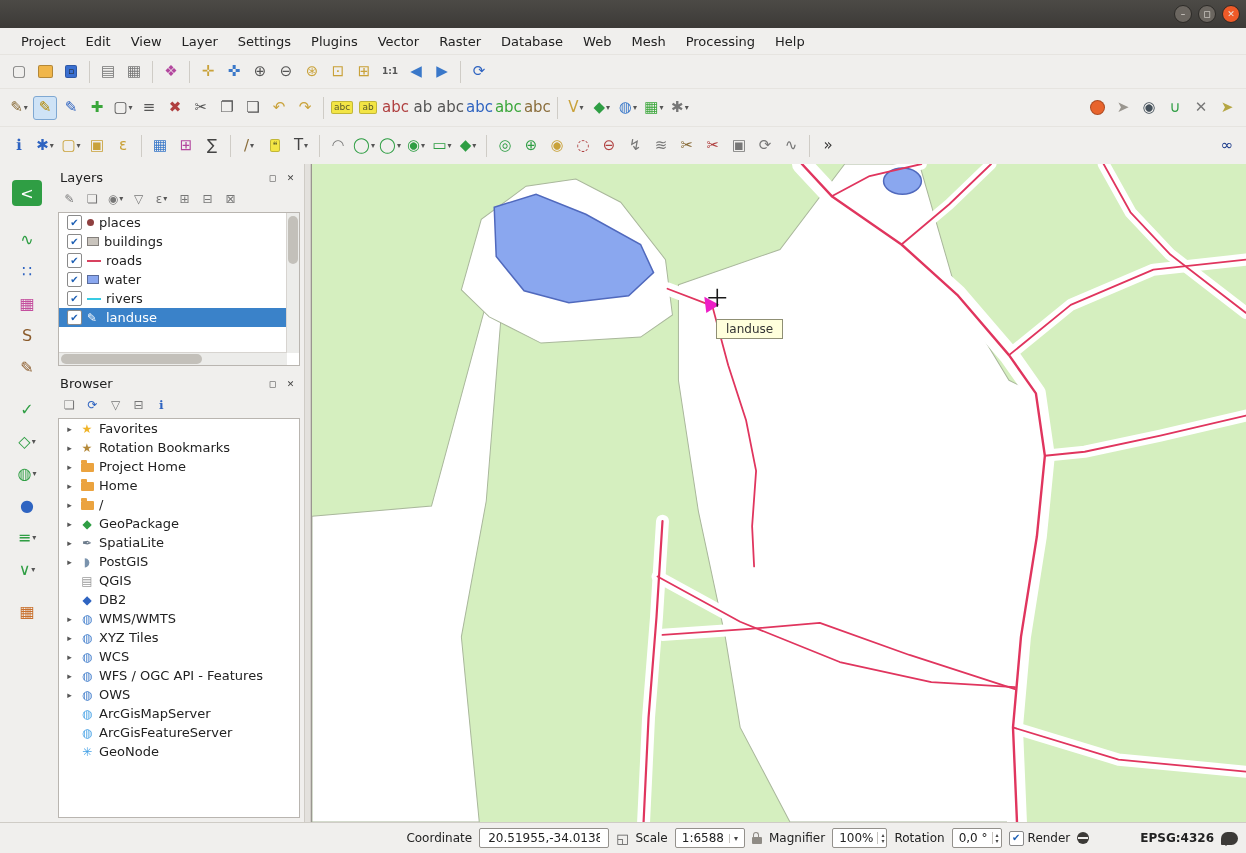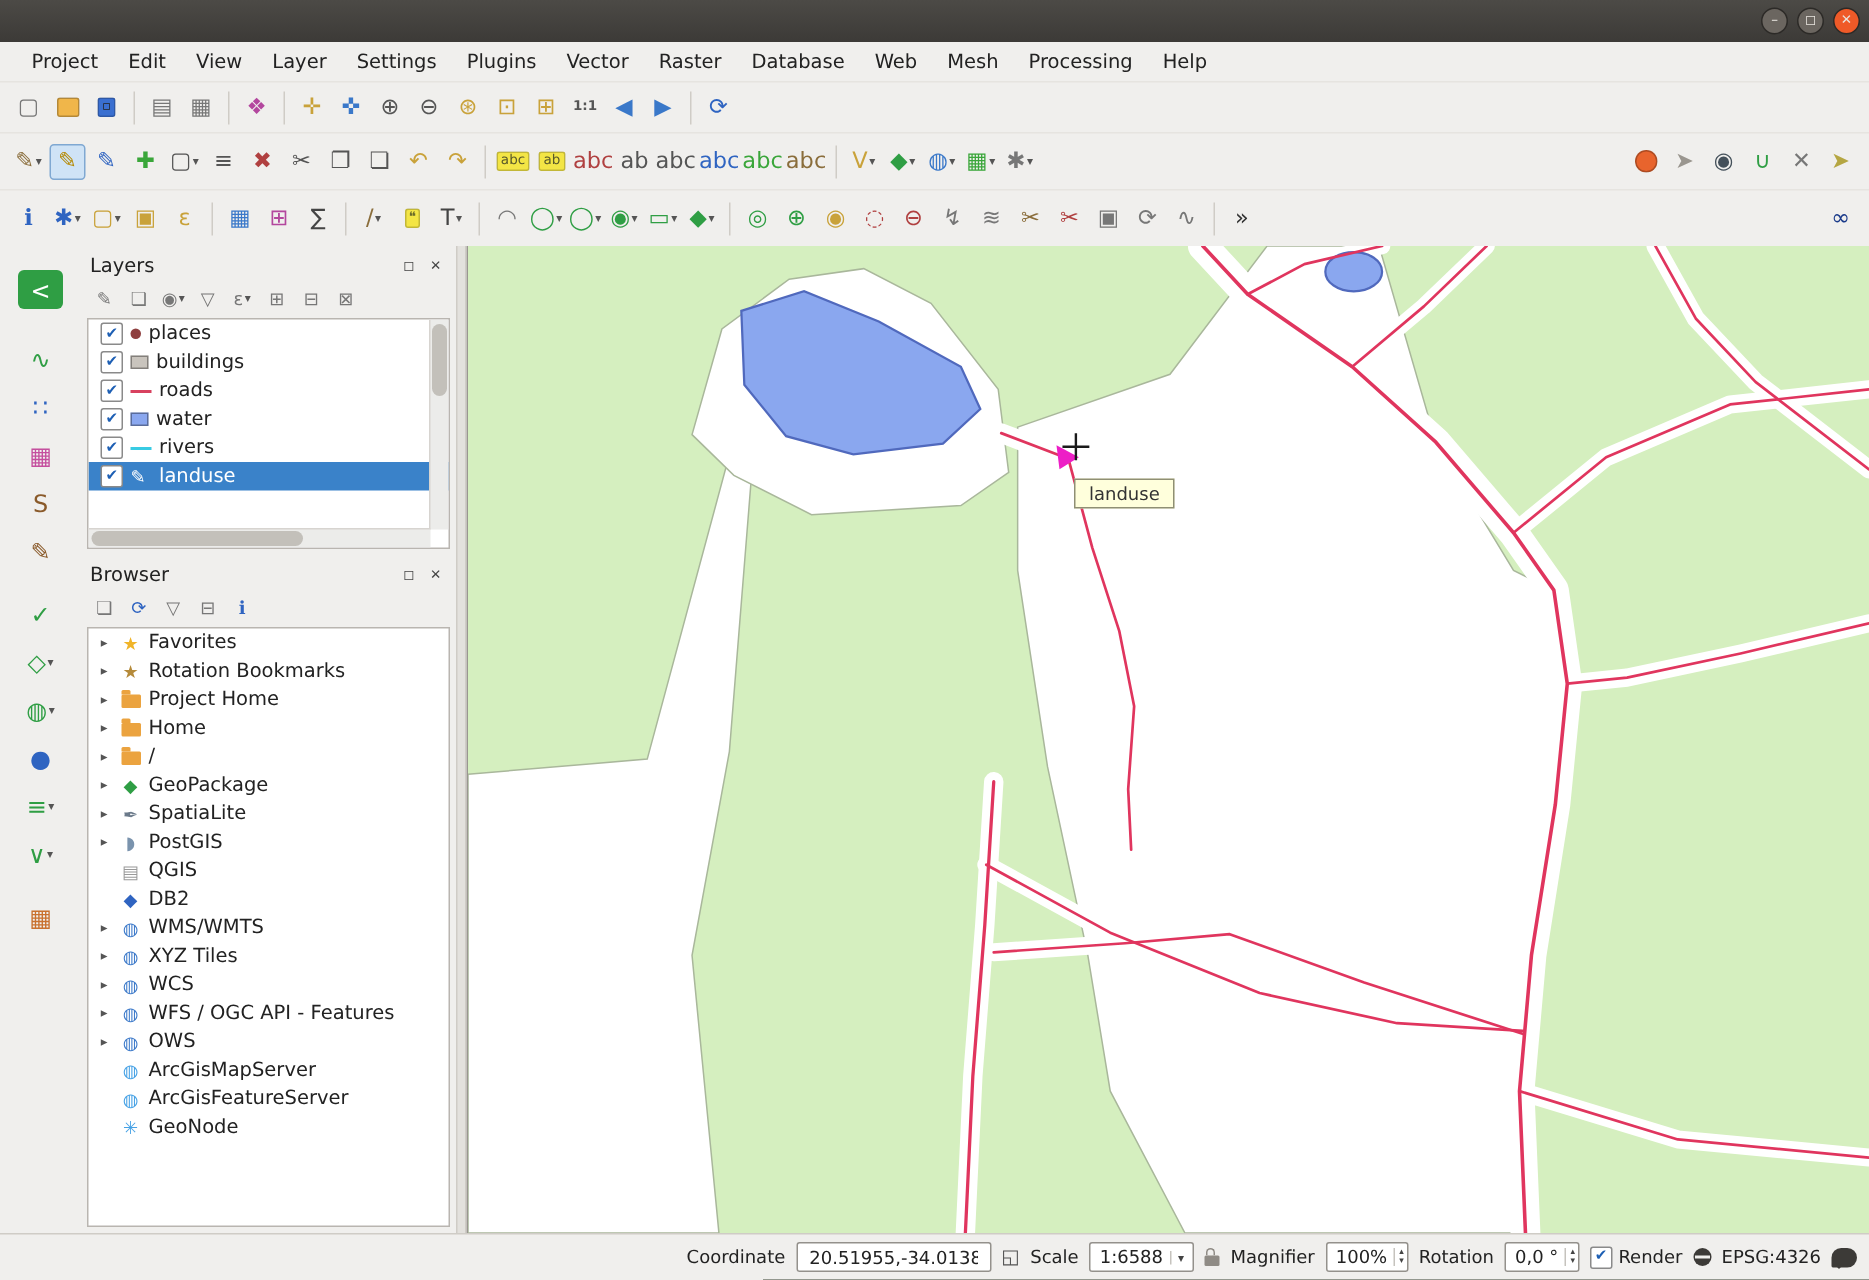--- a/index.html
+++ b/index.html
@@ -713,17 +713,17 @@
       <span class="arrows">
           <span>▴</span>
           <span>▾</span>
         </span>
     </div>
     <div class="sb-check">
       <span class="cbx">✔</span>
       <span>Render</span>
     </div>
     <span class="globe-ico"></span>
-    <span style="font-weight:normal;">EPSG:4326</span>
+    <span style="font-weight:bold;margin-left:44px;">EPSG:4326</span>
     <span class="bubble"></span>
   </div>
 
 </div>
 
 </body></html>

